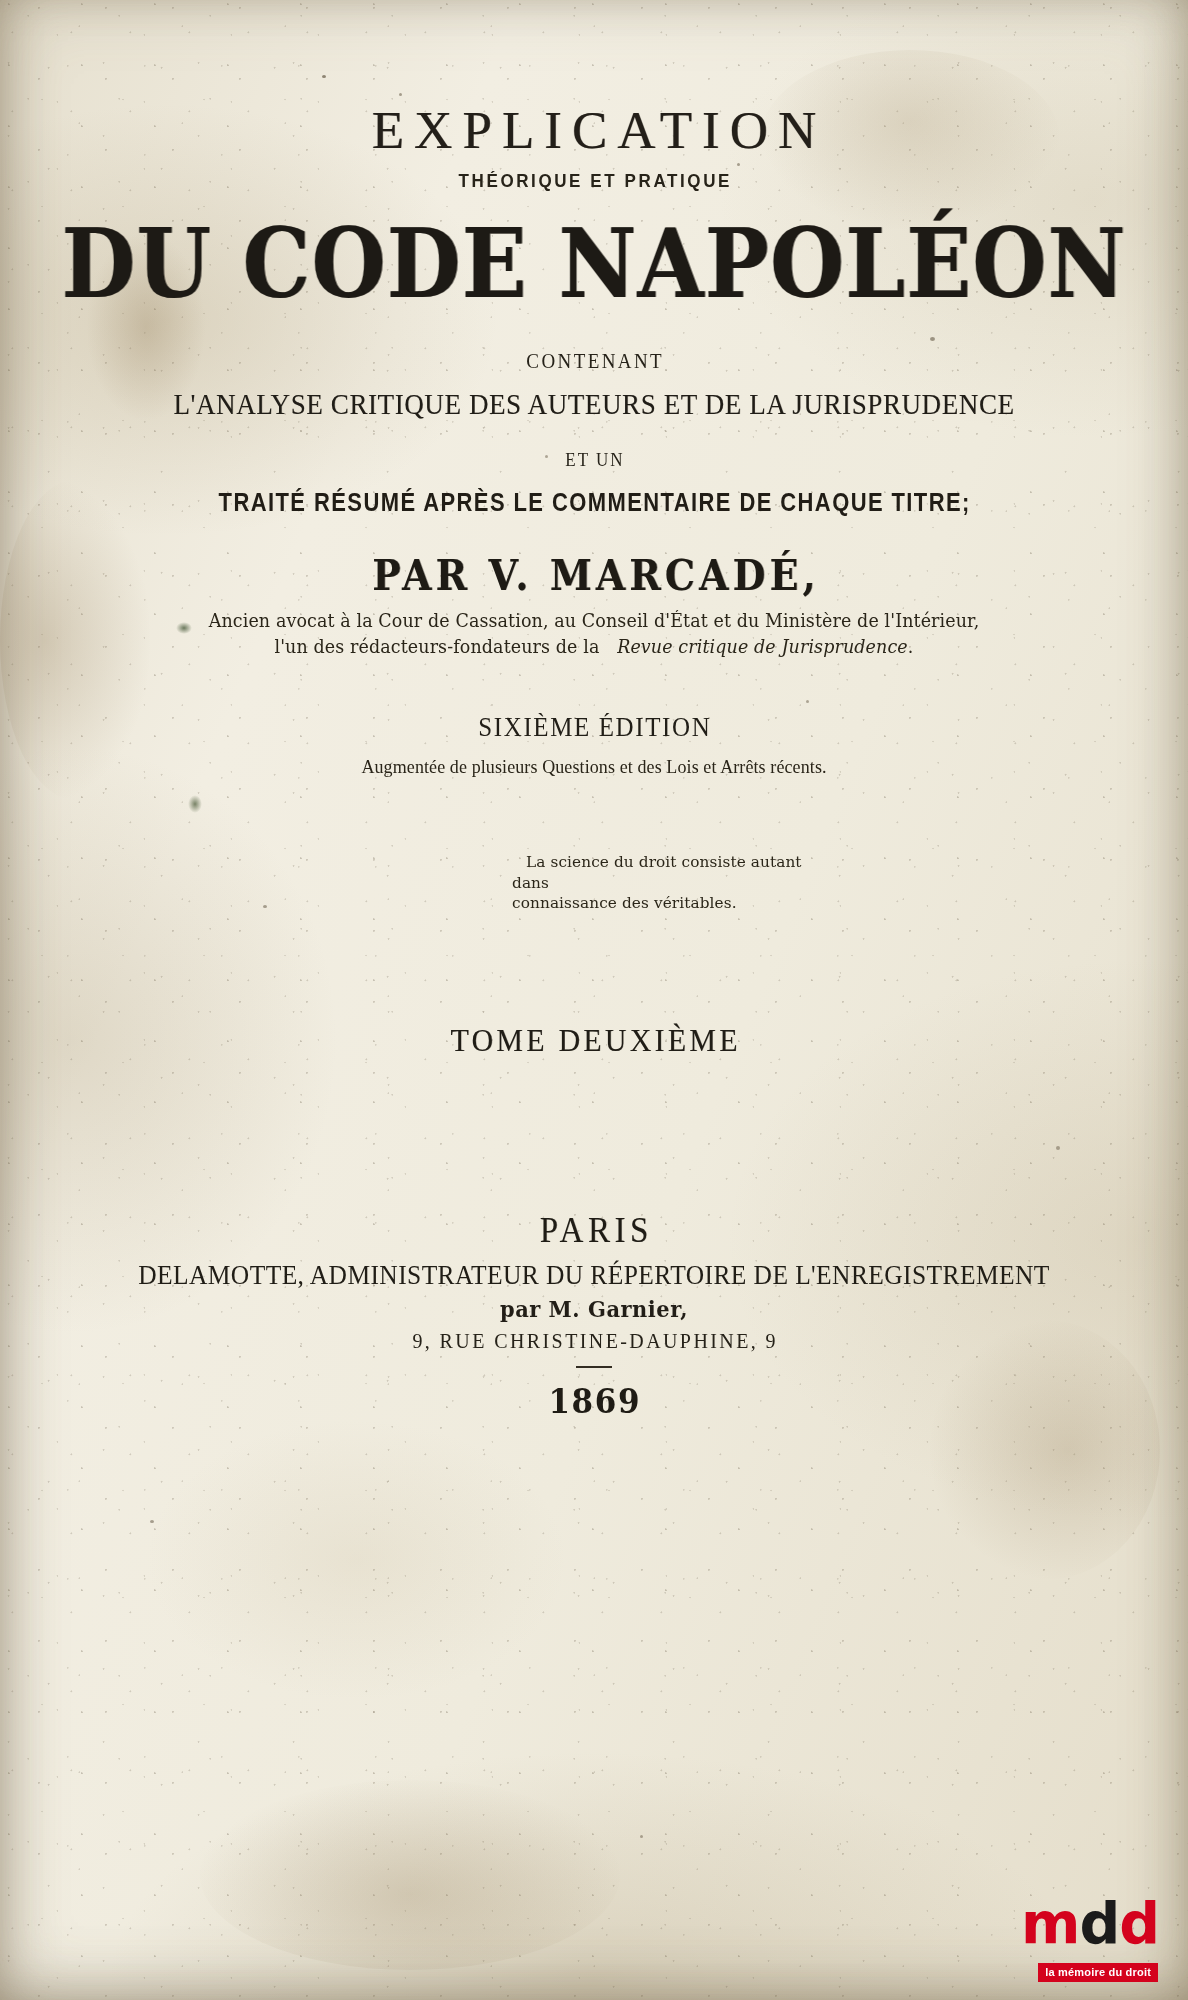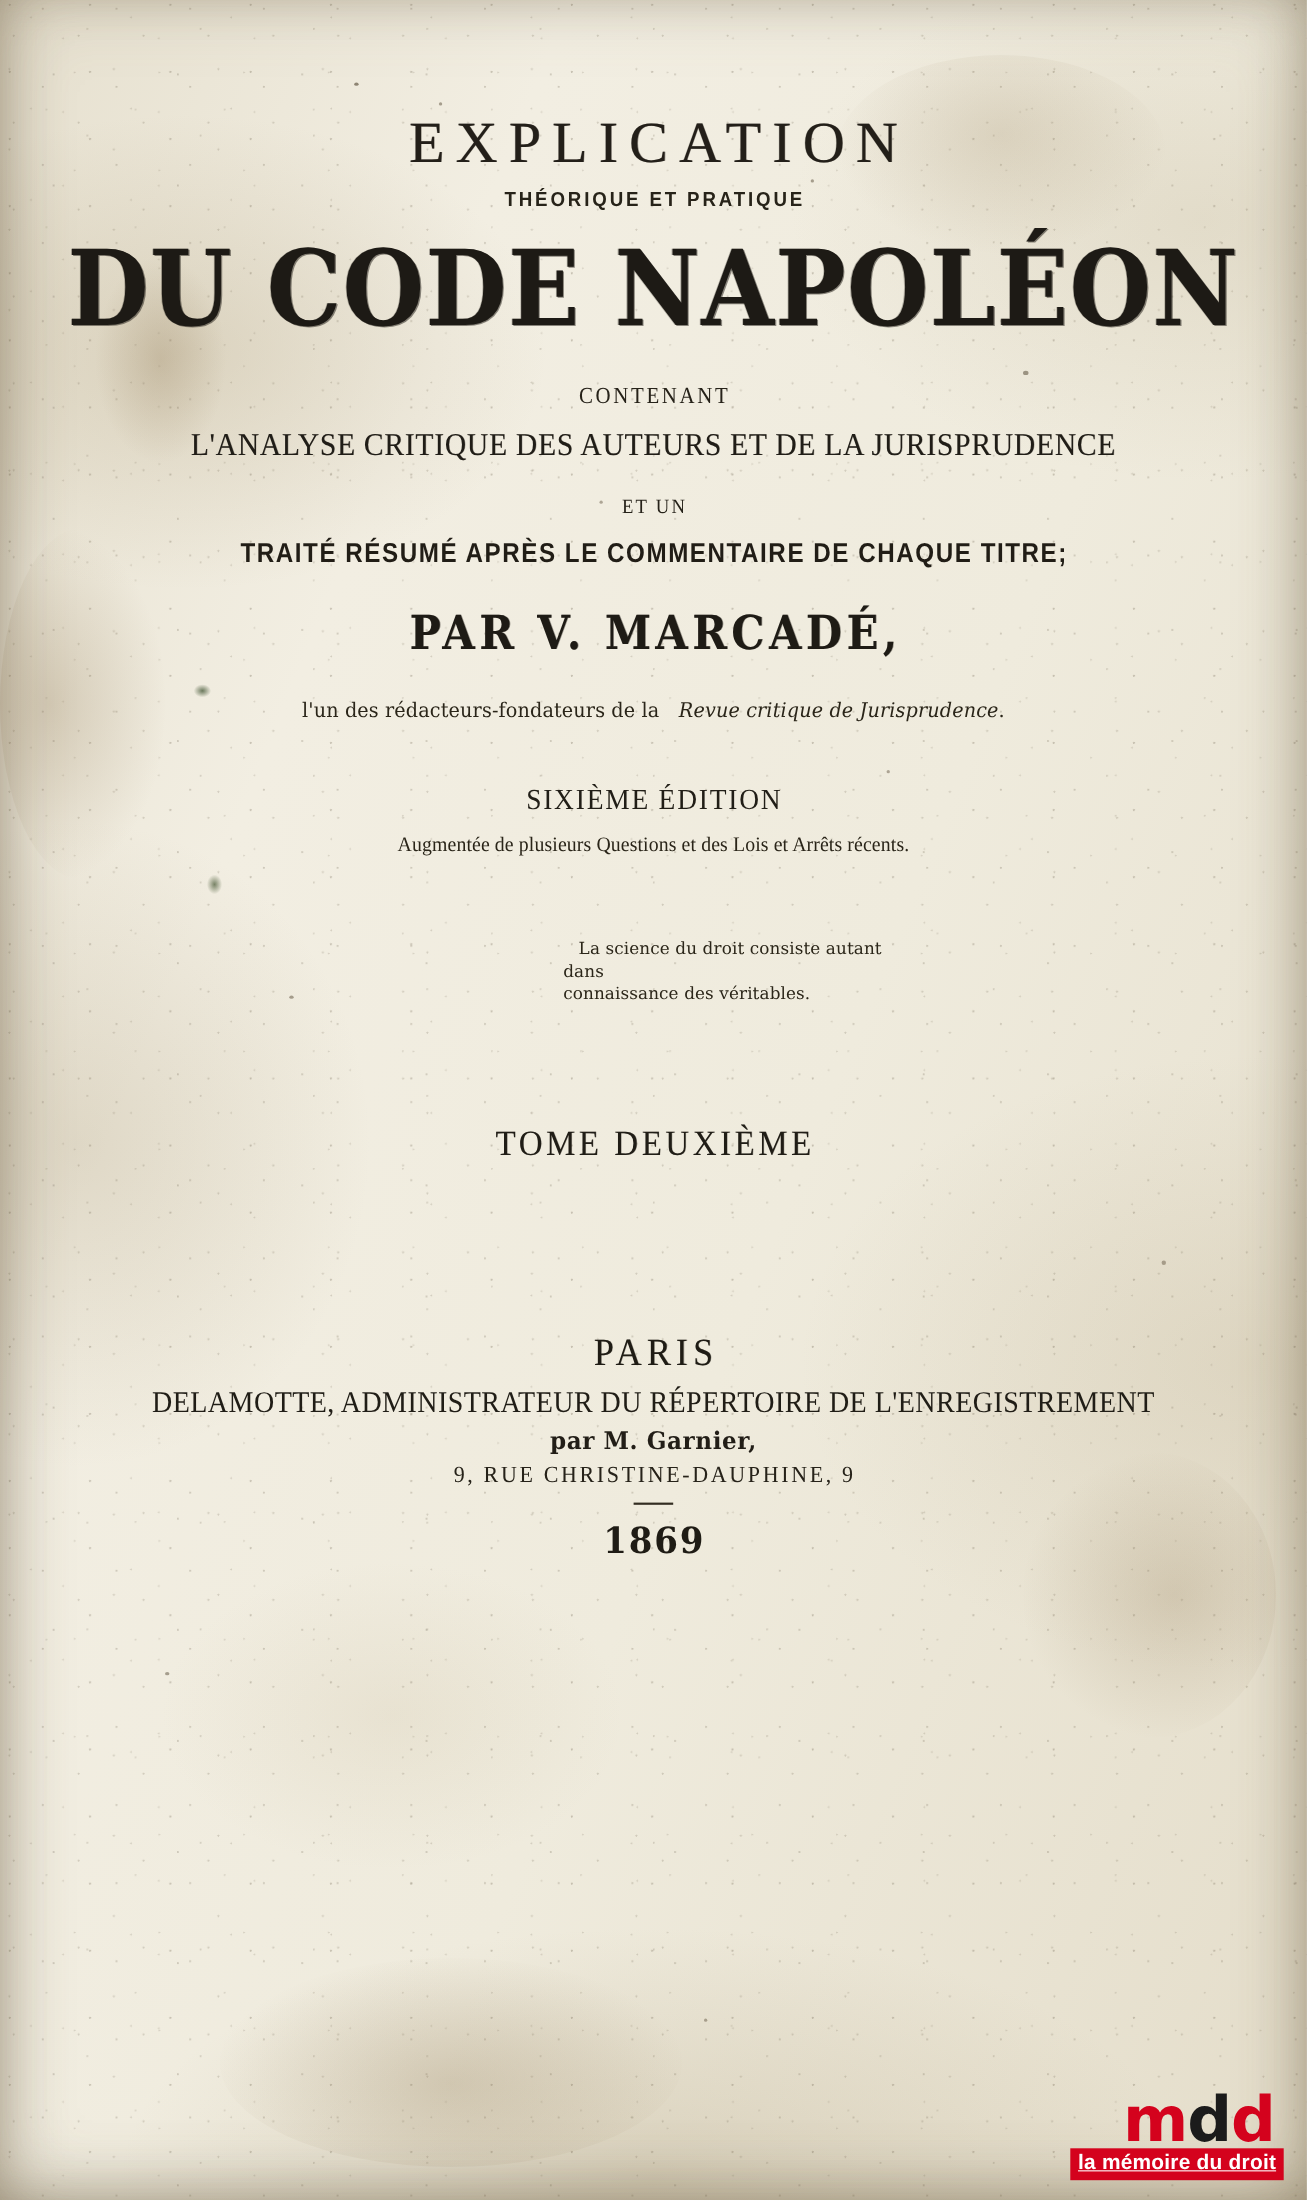--- a/index.html
+++ b/index.html
@@ -308,31 +308,30 @@
     font-family: "DejaVu Sans", "Liberation Sans", sans-serif;
     font-weight: 700;
     font-size: 57px;
     line-height: 0.92;
     letter-spacing: -2px;
   }
   .logo-m { color: #d4021d; }
   .logo-d1 { color: #1b1b1b; }
   .logo-d2 { color: #d4021d; }
   .logo-tag {
-    margin-top: 0;
+    margin-top: 14px;
     background: #d4021d;
     color: #ffffff;
     font-family: "Liberation Sans", "DejaVu Sans", sans-serif;
-    font-size: 19px;
+    font-size: 11px;
     font-weight: 700;
     letter-spacing: 0.2px;
     padding: 3px 7px 4px 7px;
     display: inline-block;
     white-space: nowrap;
-    text-decoration: underline;
   }
 
   
   .speck { position: absolute; border-radius: 50%; background: #5a4e3a; pointer-events: none; z-index: 2; }
   .blot { position: absolute; border-radius: 50%; pointer-events: none; z-index: 2; }
 </style>
 </head>
 <body>
 
 <div class="page">
@@ -369,20 +368,21 @@
     <div class="line t-contenant">CONTENANT</div>
 
     <div class="line t-analyse">L'ANALYSE CRITIQUE DES AUTEURS ET DE LA JURISPRUDENCE</div>
 
     <div class="line t-etun">ET UN</div>
 
     <div class="line t-traite">TRAITÉ RÉSUMÉ APRÈS LE COMMENTAIRE DE CHAQUE TITRE;</div>
 
     <div class="line t-author">PAR V. MARCADÉ,</div>
 
+    <div class="line t-cred1">Ancien avocat à la Cour de Cassation, au Conseil d'État et du Ministère de l'Intérieur,</div>
 
     <div class="line t-cred2"><span>l'un des rédacteurs-fondateurs de la </span><em>Revue critique de Jurisprudence</em><span>.</span></div>
 
     <div class="line t-edition">SIXIÈME ÉDITION</div>
 
     <div class="line t-edition-sub">Augmentée de plusieurs Questions et des Lois et Arrêts récents.</div>
 
     <div class="epigraph">
       <div class="l1">La science du droit consiste autant dans</div>
       <div>connaissance des véritables.</div>

